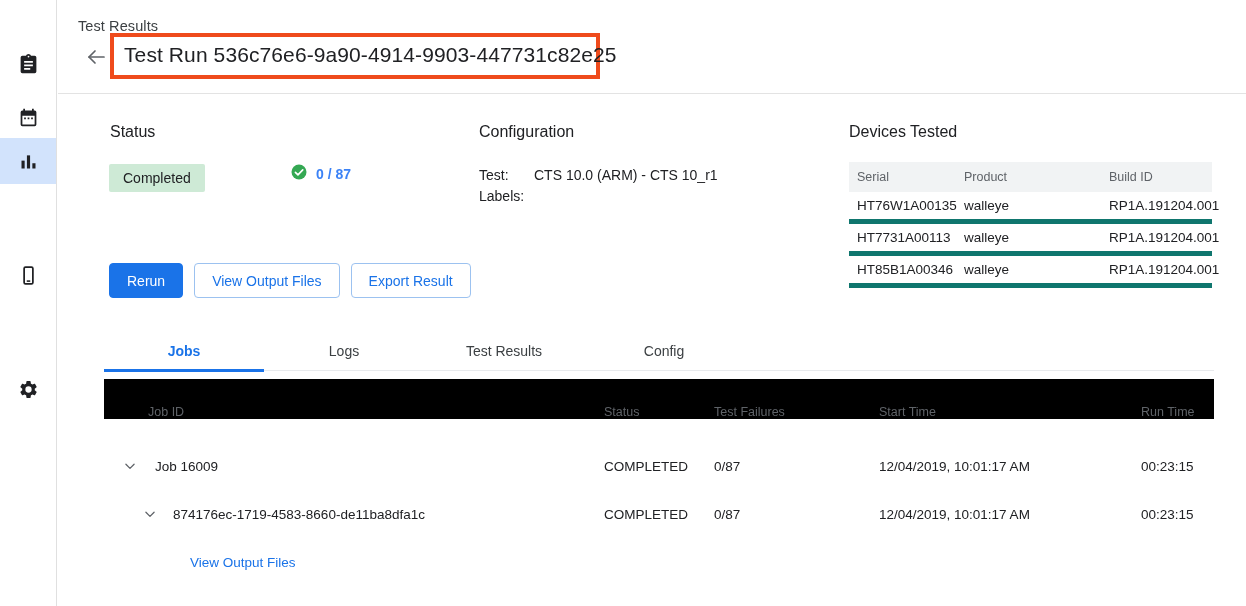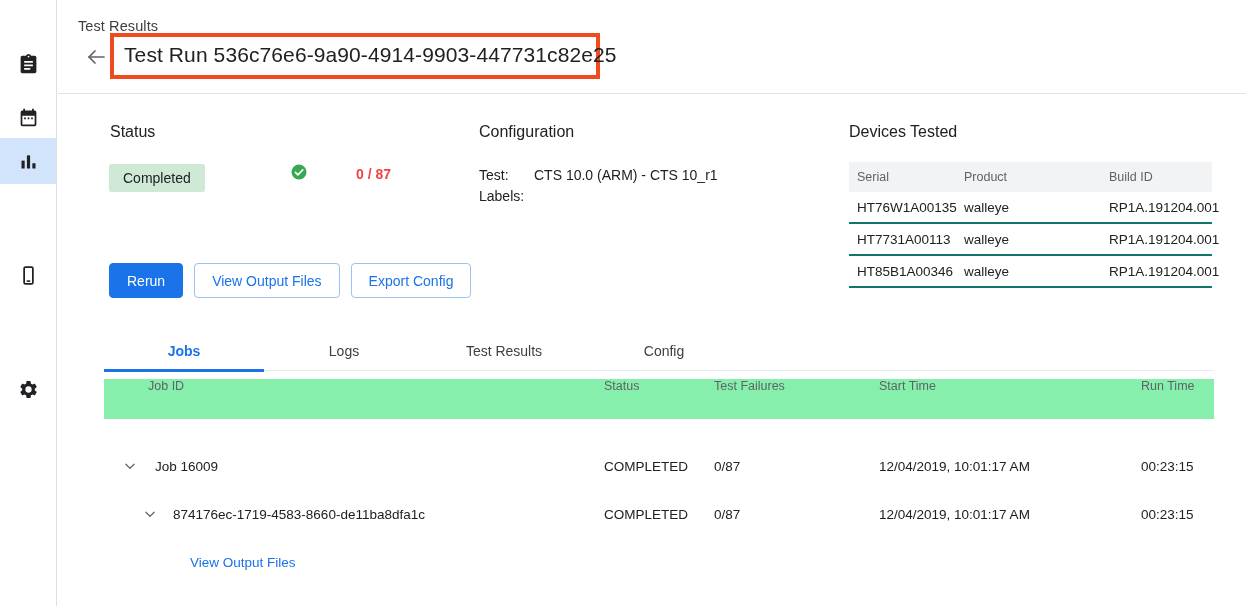--- a/index.html
+++ b/index.html
@@ -60,21 +60,21 @@
     position: absolute; left: 109px; top: 164px;
     height: 28px; padding: 0 14px;
     background: #ceead6; color: #202124;
     font-size: 14px; display: flex; align-items: center;
     border-radius: 2px;
   }
   .count-wrap {
     position: absolute; left: 290px; top: 163px;
     display: flex; align-items: center; gap: 8px;
   }
-  .count-text { font-size: 14px; font-weight: bold; color: #ef4444; margin-left: 40px; }
+  .count-text { font-size: 14px; font-weight: bold; color: #3b82f6; }
 
   .btn-row { position: absolute; left: 109px; top: 263px; display: flex; gap: 11px; }
   .btn {
     height: 35px; padding: 12px 17px; border-radius: 4px;
     font-size: 14px; display: flex; align-items: center; justify-content: center;
     cursor: pointer; white-space: nowrap;
   }
   .btn-primary { background: #1a73e8; color: #fff; border: 1px solid #1a73e8; }
   .btn-outline { background: #fff; color: #1a73e8; border: 1px solid #9cc2f0; }
 
@@ -88,21 +88,21 @@
   .dev-table {
     position: absolute; left: 849px; top: 162px; width: 363px;
     font-size: 13px;
   }
   .dev-head {
     display: flex; height: 30px; align-items: center;
     background: #f1f3f4; color: #5f6368; font-size: 12.5px;
   }
   .dev-row {
     display: flex; height: 32px; align-items: center;
-    border-bottom: 2px solid #0f766e; color: #202124; font-size: 13.5px;
+    border-bottom: 5px solid #0f766e; color: #202124; font-size: 13.5px;
   }
   .c-serial { width: 115px; padding-left: 8px; flex: none; }
   .c-product { width: 145px; flex: none; }
   .c-build { flex: 1; }
 
   
   .tabs {
     position: absolute; left: 104px; top: 330px; width: 1110px; height: 41px;
     display: flex; border-bottom: 1px solid #e8eaed;
   }
@@ -113,22 +113,22 @@
   }
   .tab.active { color: #1a73e8; font-weight: bold; }
   .tab.active::after {
     content: ""; position: absolute; left: 0; right: 0; bottom: -1px;
     height: 3px; background: #1a73e8;
   }
 
   
   .jobs { position: absolute; left: 104px; top: 379px; width: 1110px; font-size: 13.5px; }
   .jobs-head {
-    display: flex; height: 40px; align-items: flex-start;
-    background: #86efac; color: #5f6368; font-size: 12.5px;
+    display: flex; height: 40px; align-items: flex-end;
+    background: #000000; color: #5f6368; font-size: 12.5px;
   }
   .jobs-row { display: flex; height: 48px; align-items: center; color: #202124; }
   .j-id { width: 500px; flex: none; display: flex; align-items: center; }
   .j-status { width: 110px; flex: none; }
   .j-fail { width: 165px; flex: none; }
   .j-start { width: 222px; flex: none; }
   .j-run { flex: 1; margin-left: 40px; }
   .jobs-head .j-id { padding-left: 44px; }
   .chev { width: 22px; display: flex; align-items: center; justify-content: center; cursor: pointer; flex: none; }
   .link {
@@ -203,21 +203,21 @@
         <circle cx="12" cy="12" r="10" fill="#34a853"></circle>
         <polyline points="7.2,12.4 10.6,15.8 17,9.2" fill="none" stroke="#fff" stroke-width="2.2" stroke-linecap="round" stroke-linejoin="round"></polyline>
       </svg>
     </span>
     <span class="count-text">0 / 87</span>
   </div>
 
   <div class="btn-row">
     <div class="btn btn-primary">Rerun</div>
     <div class="btn btn-outline">View Output Files</div>
-    <div class="btn btn-outline">Export Config</div>
+    <div class="btn btn-outline">Export Result</div>
   </div>
 
   <div class="sec-title" id="config-title">Configuration</div>
   <div class="cfg">
     <div class="cfg-row">
       <span class="cfg-key">Test:</span>
       <span class="cfg-val">CTS 10.0 (ARM) - CTS 10_r1</span>
     </div>
     <div class="cfg-row">
       <span class="cfg-key">Labels:</span>

